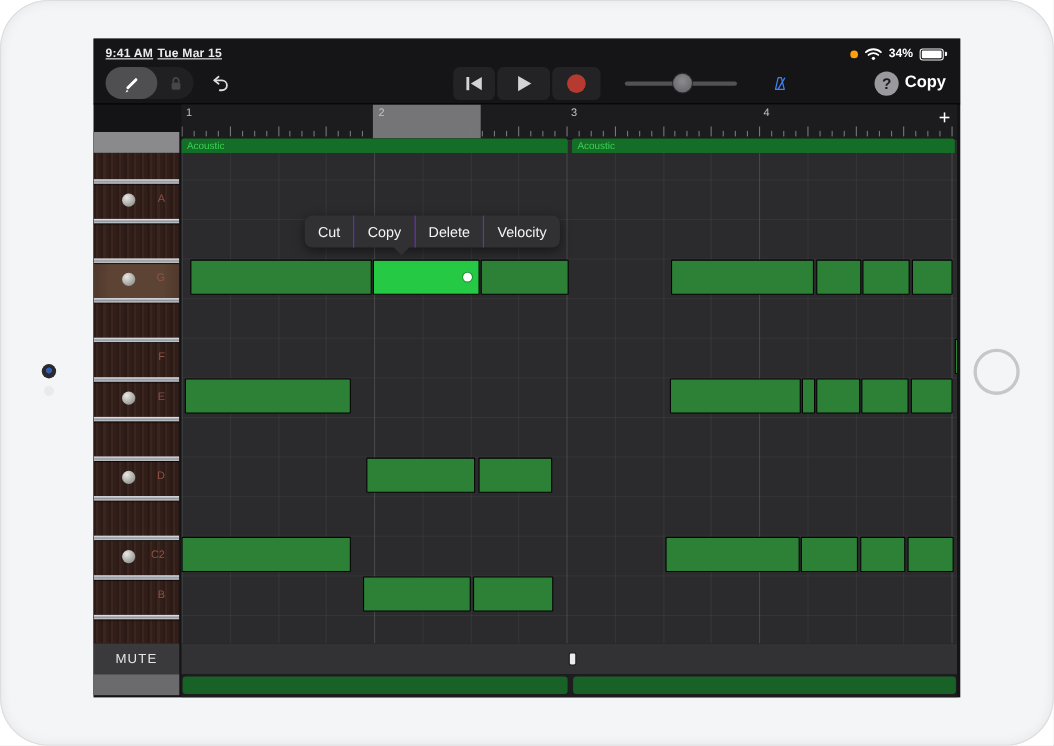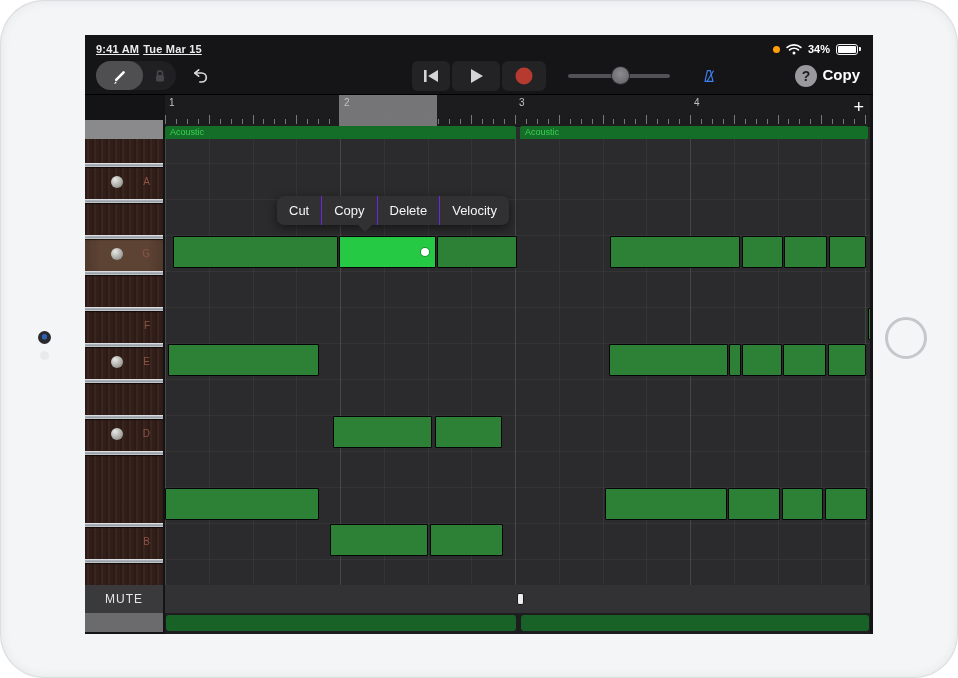--- a/index.html
+++ b/index.html
@@ -340,20 +340,25 @@
             <div class="fret"></div>
           </div>
           <div class="wood-row" style="top: 276px; height: 36px;">
             <div class="fret"></div>
             <div class="dot"></div>
             <div class="slabel">D</div>
           </div>
           <div class="wood-row" style="top: 312px; height: 36px;">
             <div class="fret"></div>
           </div>
+          <div class="wood-row" style="top: 348px; height: 36px;">
+            <div class="fret"></div>
+            <div class="dot"></div>
+            <div class="slabel">C2</div>
+          </div>
           <div class="wood-row" style="top: 384px; height: 36px;">
             <div class="fret"></div>
             <div class="slabel">B</div>
           </div>
           <div class="wood-row" style="top: 420px; height: 36px;">
             <div class="fret"></div>
           </div>
         </div>
       <div class="mute">MUTE</div>
       <div class="sb-footer"></div>

